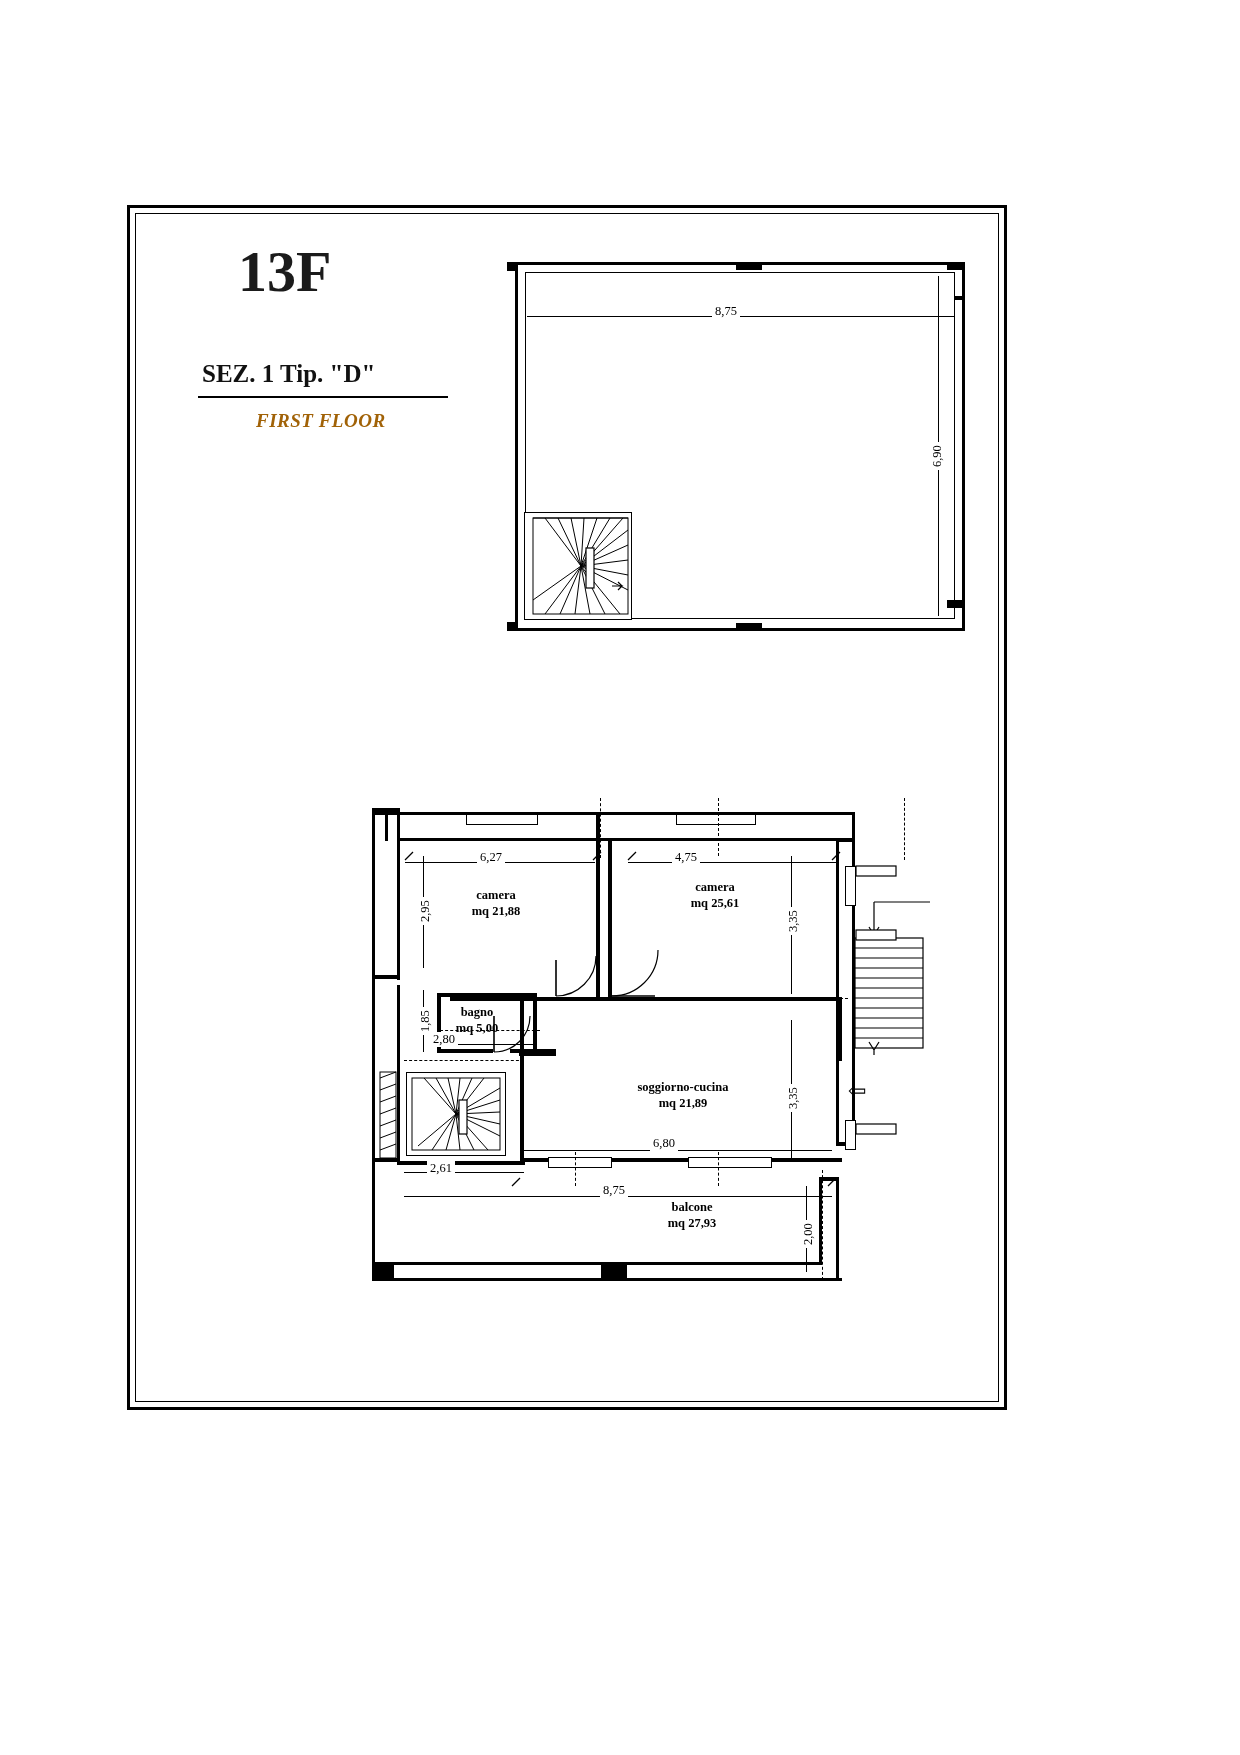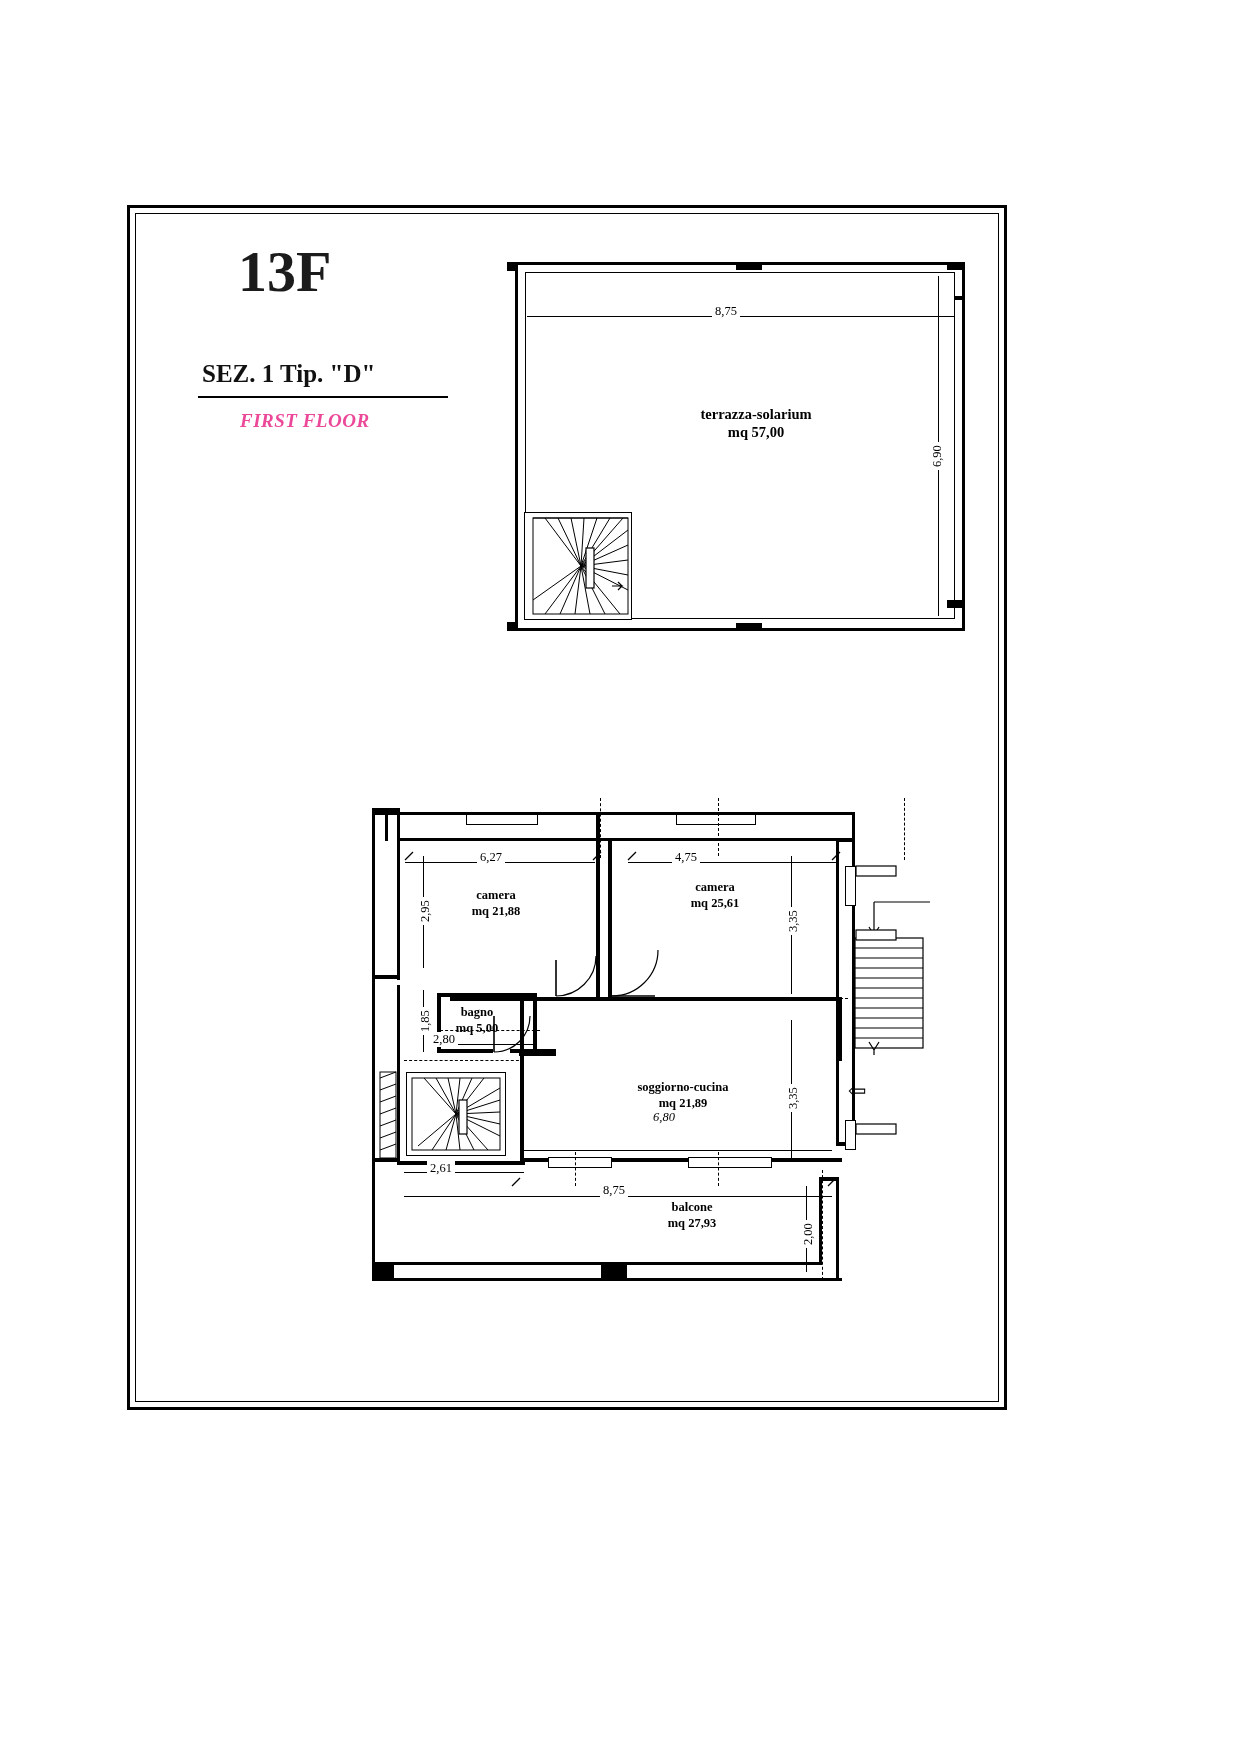--- a/index.html
+++ b/index.html
@@ -60,27 +60,27 @@
   .title-sub-rule {
     position: absolute;
     left: 198px;
     top: 396px;
     width: 250px;
     height: 2px;
     background: #000;
   }
   .title-floor {
     position: absolute;
-    left: 240px;
+    left: 256px;
     top: 410px;
     font-size: 19px;
     font-weight: bold;
     font-style: italic;
     letter-spacing: .5px;
-    color: #ec4899;
+    color: #a16207;
     white-space: nowrap;
   }
 
   
   .wall {
     position: absolute;
     background: #000;
   }
   .wall-o {                  
     position: absolute;
@@ -214,24 +214,20 @@
         <line x1="575" y1="614" x2="581" y2="566"></line>
         <line x1="560" y1="614" x2="581" y2="566"></line>
         <line x1="545" y1="614" x2="581" y2="566"></line>
         <line x1="533" y1="600" x2="581" y2="566"></line>
       </g>
       <rect x="586" y="548" width="8" height="40" fill="#fff" stroke="#000" stroke-width="1.2"></rect>
       <path d="M612 586 l10 0 l-4 -4 M612 586 l10 0 l-4 4" stroke-width="1.2"></path>
     </g>
   </svg>
 
-  <div class="room-label big" style="left:636px; top:405px; width:240px;">
-    <span>terrazza-solarium</span><br>
-    <span>mq 57,00</span>
-  </div>
 
   <div class="dimline-h" style="left:527px; top:316px; width:427px;"></div>
   <div class="dim" style="left:712px; top:304px;">8,75</div>
   <div class="dimline-v" style="left:938px; top:276px; height:340px;"></div>
   <div class="dim v" style="left:930px; top:470px;">6,90</div>
 
   <div class="wall" style="left:385px; top:812px; width:470px; height:3px;"></div>
   <div class="wall" style="left:397px; top:838px; width:440px; height:3px;"></div>
   <div class="wall" style="left:385px; top:812px; width:3px; height:29px;"></div>
   <div class="wall" style="left:852px; top:812px; width:3px; height:29px;"></div>
@@ -414,21 +410,21 @@
   <div class="dimline-v" style="left:423px; top:990px; height:62px;"></div>
   <div class="dim v" style="left:418px; top:1035px;">1,85</div>
 
   <div class="dimline-h" style="left:440px; top:1044px; width:96px;"></div>
   <div class="dim" style="left:430px; top:1032px;">2,80</div>
 
   <div class="dimline-v" style="left:791px; top:1020px; height:140px;"></div>
   <div class="dim v" style="left:786px; top:1112px;">3,35</div>
 
   <div class="dimline-h" style="left:524px; top:1150px; width:308px;"></div>
-  <div class="dim" style="left:650px; top:1110px;font-style:italic;">6,80</div>
+  <div class="dim" style="left:650px; top:1136px;">6,80</div>
 
   <div class="dimline-h" style="left:404px; top:1172px; width:120px;"></div>
   <div class="dim" style="left:427px; top:1161px;">2,61</div>
 
   <div class="dimline-h" style="left:404px; top:1196px; width:428px;"></div>
   <div class="dim" style="left:600px; top:1183px;">8,75</div>
 
   <div class="dimline-v" style="left:806px; top:1186px; height:86px;"></div>
   <div class="dim v" style="left:801px; top:1248px;">2,00</div>
 

